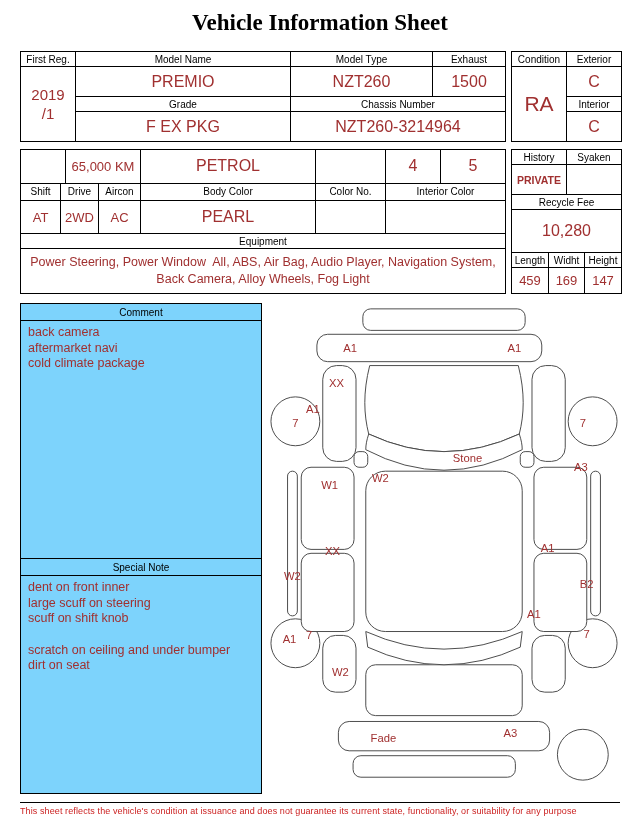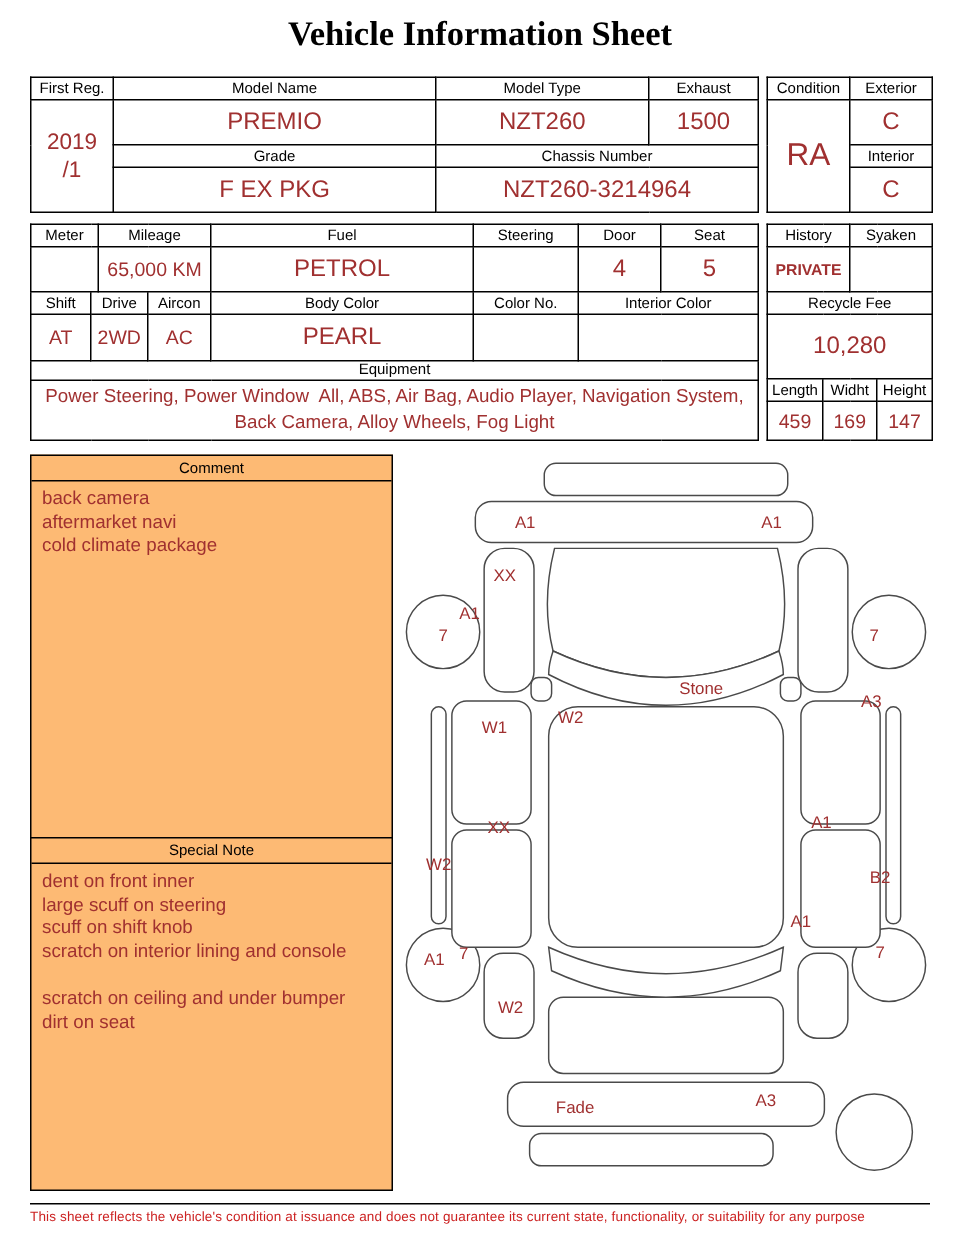--- a/index.html
+++ b/index.html
@@ -32,21 +32,21 @@
   tr.h-dim td { height:26px; }
   td.firstreg { white-space:pre-line; text-align:left; padding-left:5px; font-size:15px; line-height:1.3; vertical-align:middle; }
   td.equip {
     text-align:left; vertical-align:top; font-size:12.5px; line-height:1.35;
     padding:2px 4px; height:40px; white-space:pre-wrap;
   }
   tr.h-equl td { height:13px; }
 
   .bottom { display:flex; gap:6px; margin-top:9px; }
   .notes-col { width:242px; flex:none; }
-  .note-box { border:1px solid #000; background:#fdba74; }
+  .note-box { border:1px solid #000; background:#7dd3fc; }
   .comment-box { height:256px; }
   .special-box { height:236px; margin-top:-1px; }
   .note-header {
     height:17px; border-bottom:1px solid #000;
     font-size:10px; display:flex; align-items:center; justify-content:center;
   }
   .note-body { padding:4px 7px; font-size:12.5px; color:var(--accent); line-height:1.25; text-align:left; }
 
   .diagram { flex:1; }
   .diagram svg { width:352px; height:auto; display:block; }
@@ -131,28 +131,20 @@
       <col style="width:40px">
         <col style="width:5px">
         <col style="width:33px">
         <col style="width:42px">
       <col style="width:175px">
         <col style="width:70px">
         <col style="width:55px">
         <col style="width:65px">
     </colgroup>
     <tbody>
-        <tr class="h-lbl">
-      <td class="lbl" colspan="2">Meter</td>
-      <td class="lbl" colspan="2">Mileage</td>
-      <td class="lbl">Fuel</td>
-      <td class="lbl">Steering</td>
-      <td class="lbl">Door</td>
-      <td class="lbl">Seat</td>
-    </tr>
     <tr class="h-val">
       <td class="val" colspan="2"></td>
       <td class="val mid" colspan="2">65,000 KM</td>
       <td class="val big">PETROL</td>
       <td class="val"></td>
       <td class="val big">4</td>
       <td class="val big">5</td>
     </tr>
     <tr class="h-lbl">
       <td class="lbl">Shift</td>
@@ -224,21 +216,20 @@
           <div class="note-line">aftermarket navi</div>
           <div class="note-line">cold climate package</div>
         </div>
     </div>
     <div class="note-box special-box">
       <div class="note-header">Special Note</div>
       <div class="note-body">
           <div class="note-line">dent on front inner</div>
           <div class="note-line">large scuff on steering</div>
           <div class="note-line">scuff on shift knob</div>
-          <div class="note-line">scratch on interior lining and console</div>
           <div class="note-line">&nbsp;</div>
           <div class="note-line">scratch on ceiling and under bumper</div>
           <div class="note-line">dirt on seat</div>
         </div>
     </div>
   </div>
 
   <div class="diagram">
     <svg viewBox="0 0 360 505" xmlns="http://www.w3.org/2000/svg">
 

